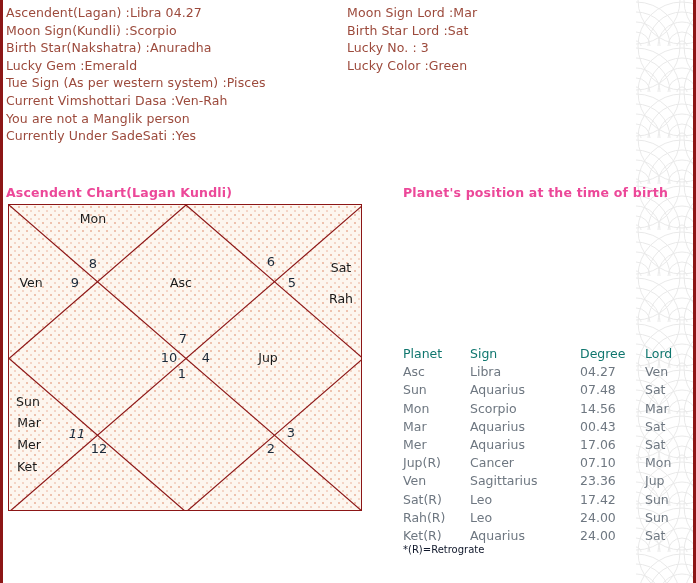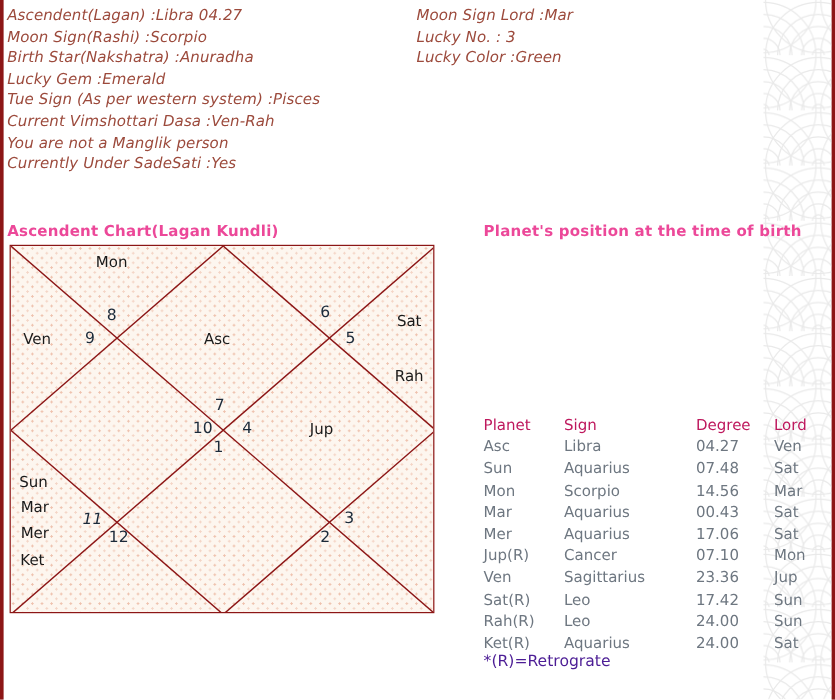--- a/index.html
+++ b/index.html
@@ -38,21 +38,20 @@
   }
   .watermark svg { display: block; }
 
   
   .header {
     position: absolute;
     top: 0;
     left: 0;
     width: 696px;
     height: 172px;
-    font-style: italic;
   }
   .info-col {
     position: absolute;
     top: 4px;
   }
   .info-col.left  { left: 6px;   width: 336px; }
   .info-col.right { left: 347px; width: 290px; }
 
   .info-line {
     font-size: 12.5px;
@@ -121,32 +120,32 @@
   .planet-table th,
   .planet-table td {
     font-size: 12.5px;
     line-height: 18.2px;
     font-weight: normal;
     color: #6e7781;
     text-align: left;
     padding: 0;
     white-space: nowrap;
   }
-  .planet-table th { color: #be185d; }
+  .planet-table th { color: #0f766e; }
   .col-planet { width: 67px; }
   .col-sign   { width: 110px; }
   .col-degree { width: 65px; }
   .col-lord   { width: 38px; }
 
   .retro-note {
     position: absolute;
     left: 403px;
     top: 544px;
-    font-size: 13px;
-    color: #4c1d95;
+    font-size: 10px;
+    color: #0f172a;
     white-space: nowrap;
   }
 </style>
 </head>
 <body>
 
 <div class="edge-strip left"></div>
 <div class="edge-strip right"></div>
 
 <div class="watermark">
@@ -169,30 +168,31 @@
         </g>
       </pattern>
     </defs>
     <rect x="0" y="0" width="57" height="583" fill="url(#scallop)"></rect>
   </svg>
 </div>
 
 <div class="header">
   <div class="info-col left">
     <div class="info-line">Ascendent(Lagan) :Libra 04.27</div>
-    <div class="info-line">Moon Sign(Rashi) :Scorpio</div>
+    <div class="info-line">Moon Sign(Kundli) :Scorpio</div>
     <div class="info-line">Birth Star(Nakshatra) :Anuradha</div>
     <div class="info-line">Lucky Gem :Emerald</div>
     <div class="info-line">Tue Sign (As per western system) :Pisces</div>
     <div class="info-line">Current Vimshottari Dasa :Ven-Rah</div>
     <div class="info-line">You are not a Manglik person</div>
     <div class="info-line">Currently Under SadeSati :Yes</div>
   </div>
   <div class="info-col right">
     <div class="info-line">Moon Sign Lord :Mar</div>
+    <div class="info-line">Birth Star Lord :Sat</div>
     <div class="info-line">Lucky No. : 3</div>
     <div class="info-line">Lucky Color :Green</div>
   </div>
 </div>
 
 <div class="section-heading" id="heading-chart">Ascendent Chart(Lagan Kundli)</div>
 <div class="section-heading" id="heading-planet">Planet's position at the time of birth</div>
 
 <div class="kundli">
   <svg width="354" height="307" viewBox="0 0 354 307">
@@ -220,21 +220,21 @@
       <div class="chart-label house" style="left: 68px; top: 228px; font-style: italic;">11</div>
       <div class="chart-label house" style="left: 90px; top: 243px;">12</div>
       <div class="chart-label house" style="left: 262px; top: 243px;">2</div>
       <div class="chart-label house" style="left: 282px; top: 227px;">3</div>
     </div>
   <div id="kundli-planet-layer">
       <div class="chart-label planet" style="left: 84px; top: 13px;">Mon</div>
       <div class="chart-label planet" style="left: 172px; top: 77px;">Asc</div>
       <div class="chart-label planet" style="left: 22px; top: 77px;">Ven</div>
       <div class="chart-label planet" style="left: 332px; top: 62px;">Sat</div>
-      <div class="chart-label planet" style="left: 332px; top: 108px;">Rah</div>
+      <div class="chart-label planet" style="left: 332px; top: 93px;">Rah</div>
       <div class="chart-label planet" style="left: 259px; top: 152px;">Jup</div>
       <div class="chart-label planet" style="left: 19px; top: 196px;">Sun</div>
       <div class="chart-label planet" style="left: 20px; top: 217px;">Mar</div>
       <div class="chart-label planet" style="left: 20px; top: 239px;">Mer</div>
       <div class="chart-label planet" style="left: 18px; top: 261px;">Ket</div>
     </div>
 </div>
 
 <div class="planet-table">
   <table>

